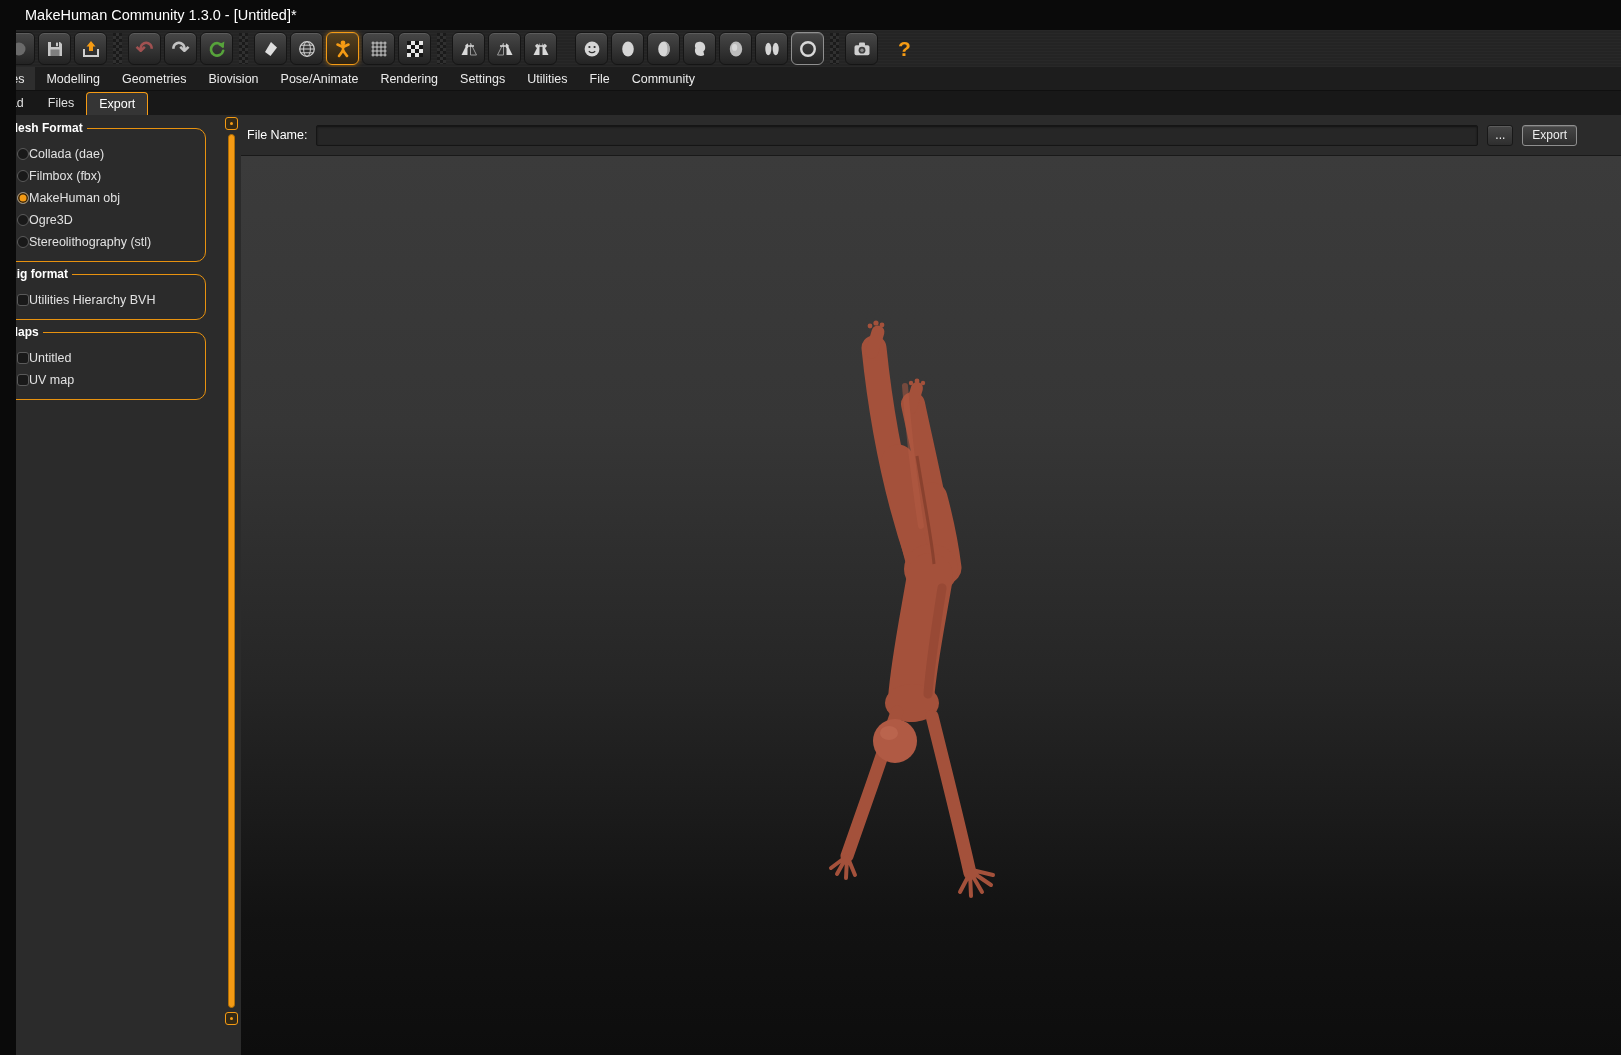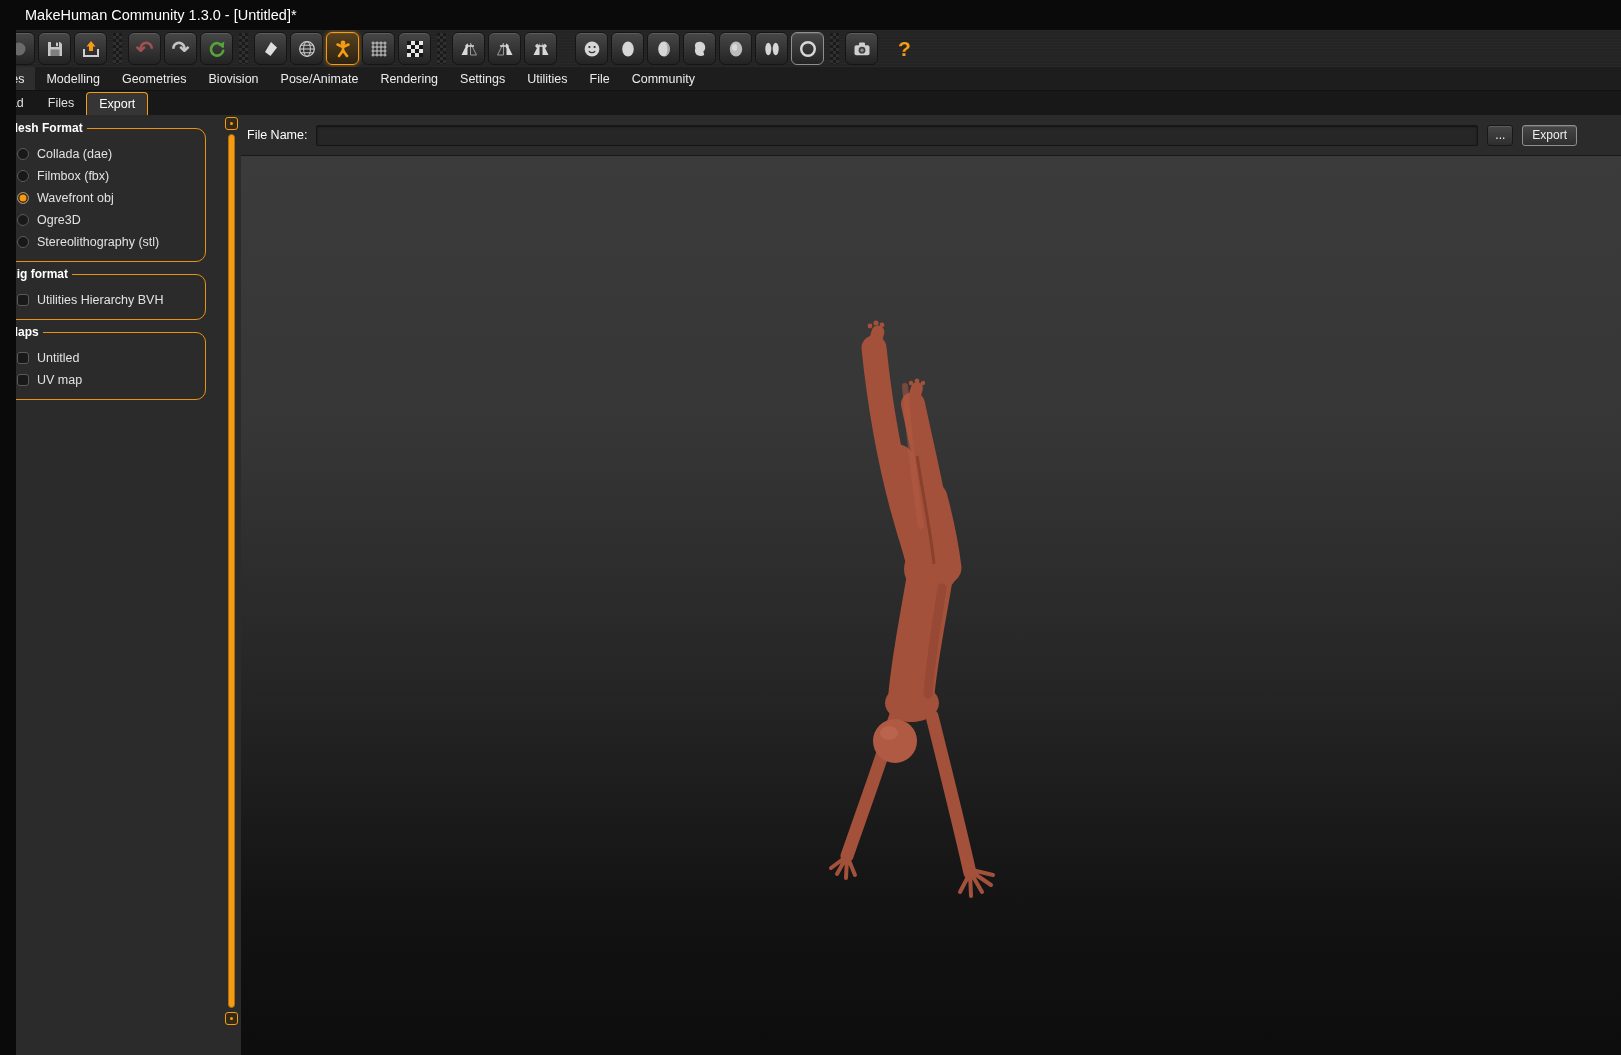--- a/index.html
+++ b/index.html
@@ -36,21 +36,21 @@
   .subtabbar { position: absolute; top: 91px; left: 0; right: 0; height: 24px; background: #181818; display: flex; align-items: flex-end; overflow: hidden; }
   .subtab { height: 24px; line-height: 24px; padding: 0 12px; color: #e0e0e0; font-size: 12.5px; flex: none; cursor: pointer; white-space: nowrap; }
   .subtab.cut { margin-left: -20px; padding-left: 0; }
   .subtab.selected { height: 23px; line-height: 22px; background: #353535; border: 1px solid #f59b14; border-bottom: none; border-radius: 4px 4px 0 0; color: #ffffff; }
 
   
   .side-panel { position: absolute; top: 115px; left: 0; width: 207px; bottom: 0; background: #2b2b2b; overflow: hidden; }
   .groupbox { position: relative; margin: 13px 17px 0 -62px; border: 1px solid #e8920f; border-radius: 10px; padding: 14px 6px 8px 62px; }
   .groupbox + .groupbox { margin-top: 12px; }
   .gtitle { position: absolute; top: -8px; left: 49px; background: #2b2b2b; padding: 0 4px; font-size: 12px; font-weight: bold; color: #ffffff; white-space: nowrap; }
-  .opt-row { display: flex; align-items: center; height: 22px; gap: 8px; color: #e2e2e2; font-size: 12.5px; cursor: pointer; white-space: nowrap; }
+  .opt-row { display: flex; align-items: center; height: 22px; color: #e2e2e2; font-size: 12.5px; cursor: pointer; white-space: nowrap; }
   .radio { width: 12px; height: 12px; border-radius: 50%; background: #191919; border: 1px solid #5a5a5a; flex: none; }
   .radio.checked { background: #f59b14; border-color: #8d8d8d; box-shadow: inset 0 0 0 1.5px #352208; }
   .checkbox { width: 12px; height: 12px; border-radius: 3px; background: #191919; border: 1px solid #5a5a5a; flex: none; }
 
   
   .splitter { position: absolute; left: 207px; top: 115px; width: 18px; bottom: 0; background: #2b2b2b; }
   .split-handle { position: absolute; left: 2px; width: 13px; height: 13px; border: 1px solid #f59b14; border-radius: 3px; background: #342a16; cursor: pointer; }
   .split-handle::after { content: ''; position: absolute; left: 4px; top: 4px; width: 3px; height: 3px; background: #f59b14; border-radius: 50%; }
   .split-handle.top { top: 2px; }
   .split-handle.bottom { bottom: 30px; }
@@ -265,21 +265,21 @@
       <div class="opt-row">
         <span class="radio"></span>
         <span>Collada (dae)</span>
       </div>
       <div class="opt-row">
         <span class="radio"></span>
         <span>Filmbox (fbx)</span>
       </div>
       <div class="opt-row">
         <span class="radio checked"></span>
-        <span>Wavefront obj</span>
+        <span>MakeHuman obj</span>
       </div>
       <div class="opt-row">
         <span class="radio"></span>
         <span>Ogre3D</span>
       </div>
       <div class="opt-row">
         <span class="radio"></span>
         <span>Stereolithography (stl)</span>
       </div>
     </div>

